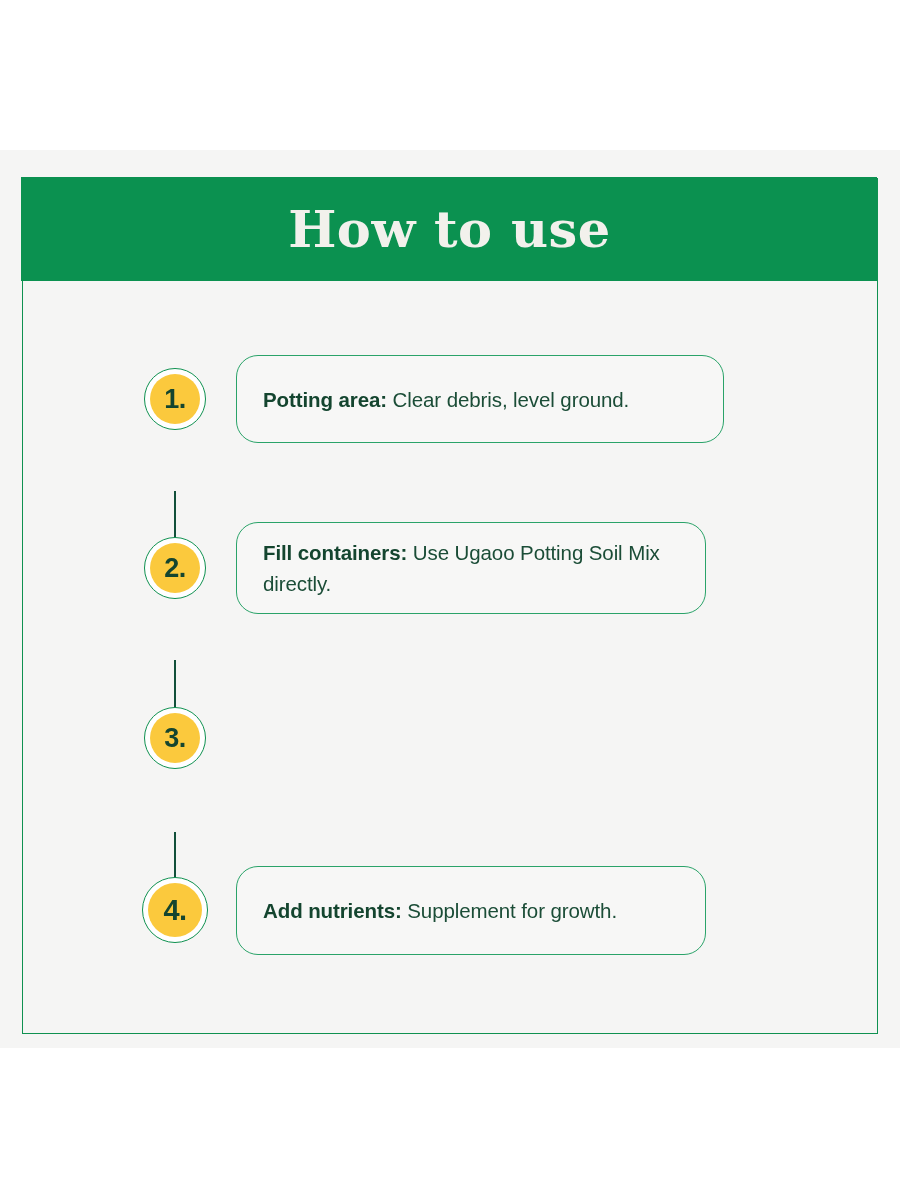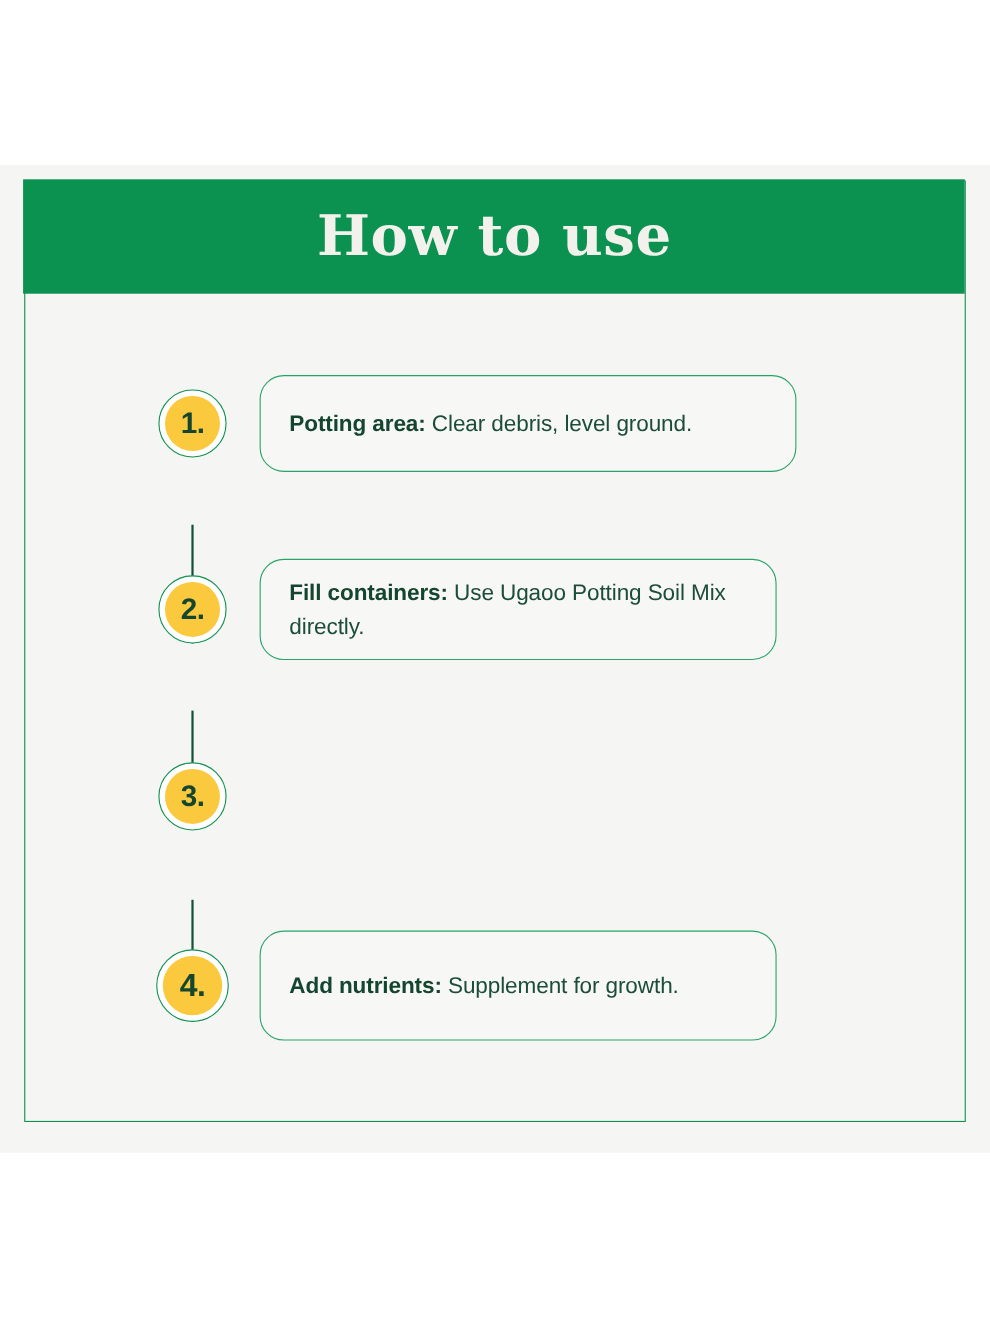--- a/index.html
+++ b/index.html
@@ -28,21 +28,21 @@
     top: 150px;
     width: 900px;
     height: 898px;
     background: #f5f5f4;
   }
 
   
   .card {
     position: absolute;
     left: 22px;
-    top: 164px;
+    top: 178px;
     width: 856px;
     height: 856px;
     border: 1.6px solid #0f9150;
     box-sizing: border-box;
     background: #f5f5f4;
   }
 
   .card-header {
     position: absolute;
     left: -1.6px;
@@ -151,21 +151,21 @@
     border: 1.5px solid #2aa369;
     border-radius: 22px;
     background: #f7f7f6;
     display: flex;
     align-items: center;
     padding: 0 26px;
   }
   .step-1 .pill { width: 488px; height: 88px; }
   .step-2 .pill { width: 470px; height: 92px; }
   .step-3 .pill { width: 470px; height: 92px; }
-  .step-4 .pill { width: 470px; height: 100px; }
+  .step-4 .pill { width: 470px; height: 89px; }
 
   .pill-text {
     font-family: "Liberation Sans", sans-serif;
     font-size: 20.5px;
     line-height: 31px;
     color: #1b4d37;
     letter-spacing: -0.1px;
   }
   .pill-label {
     font-weight: bold;

